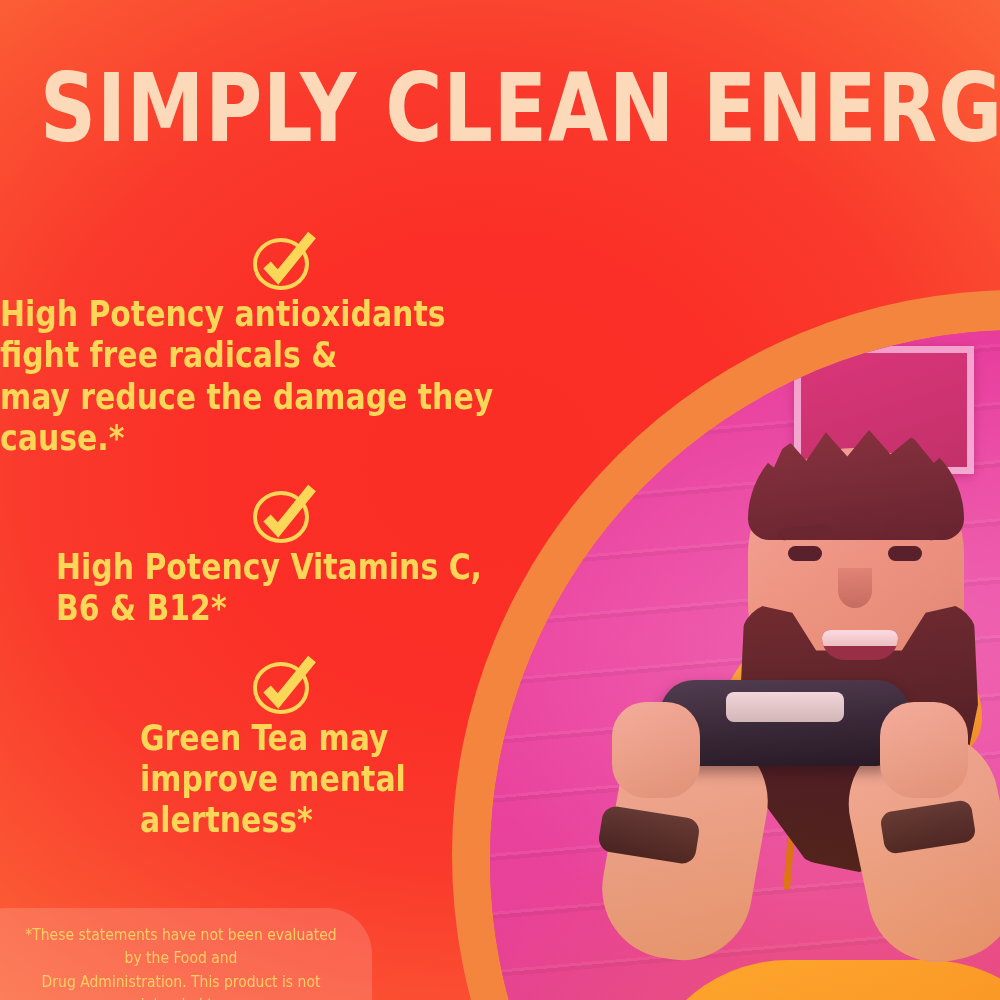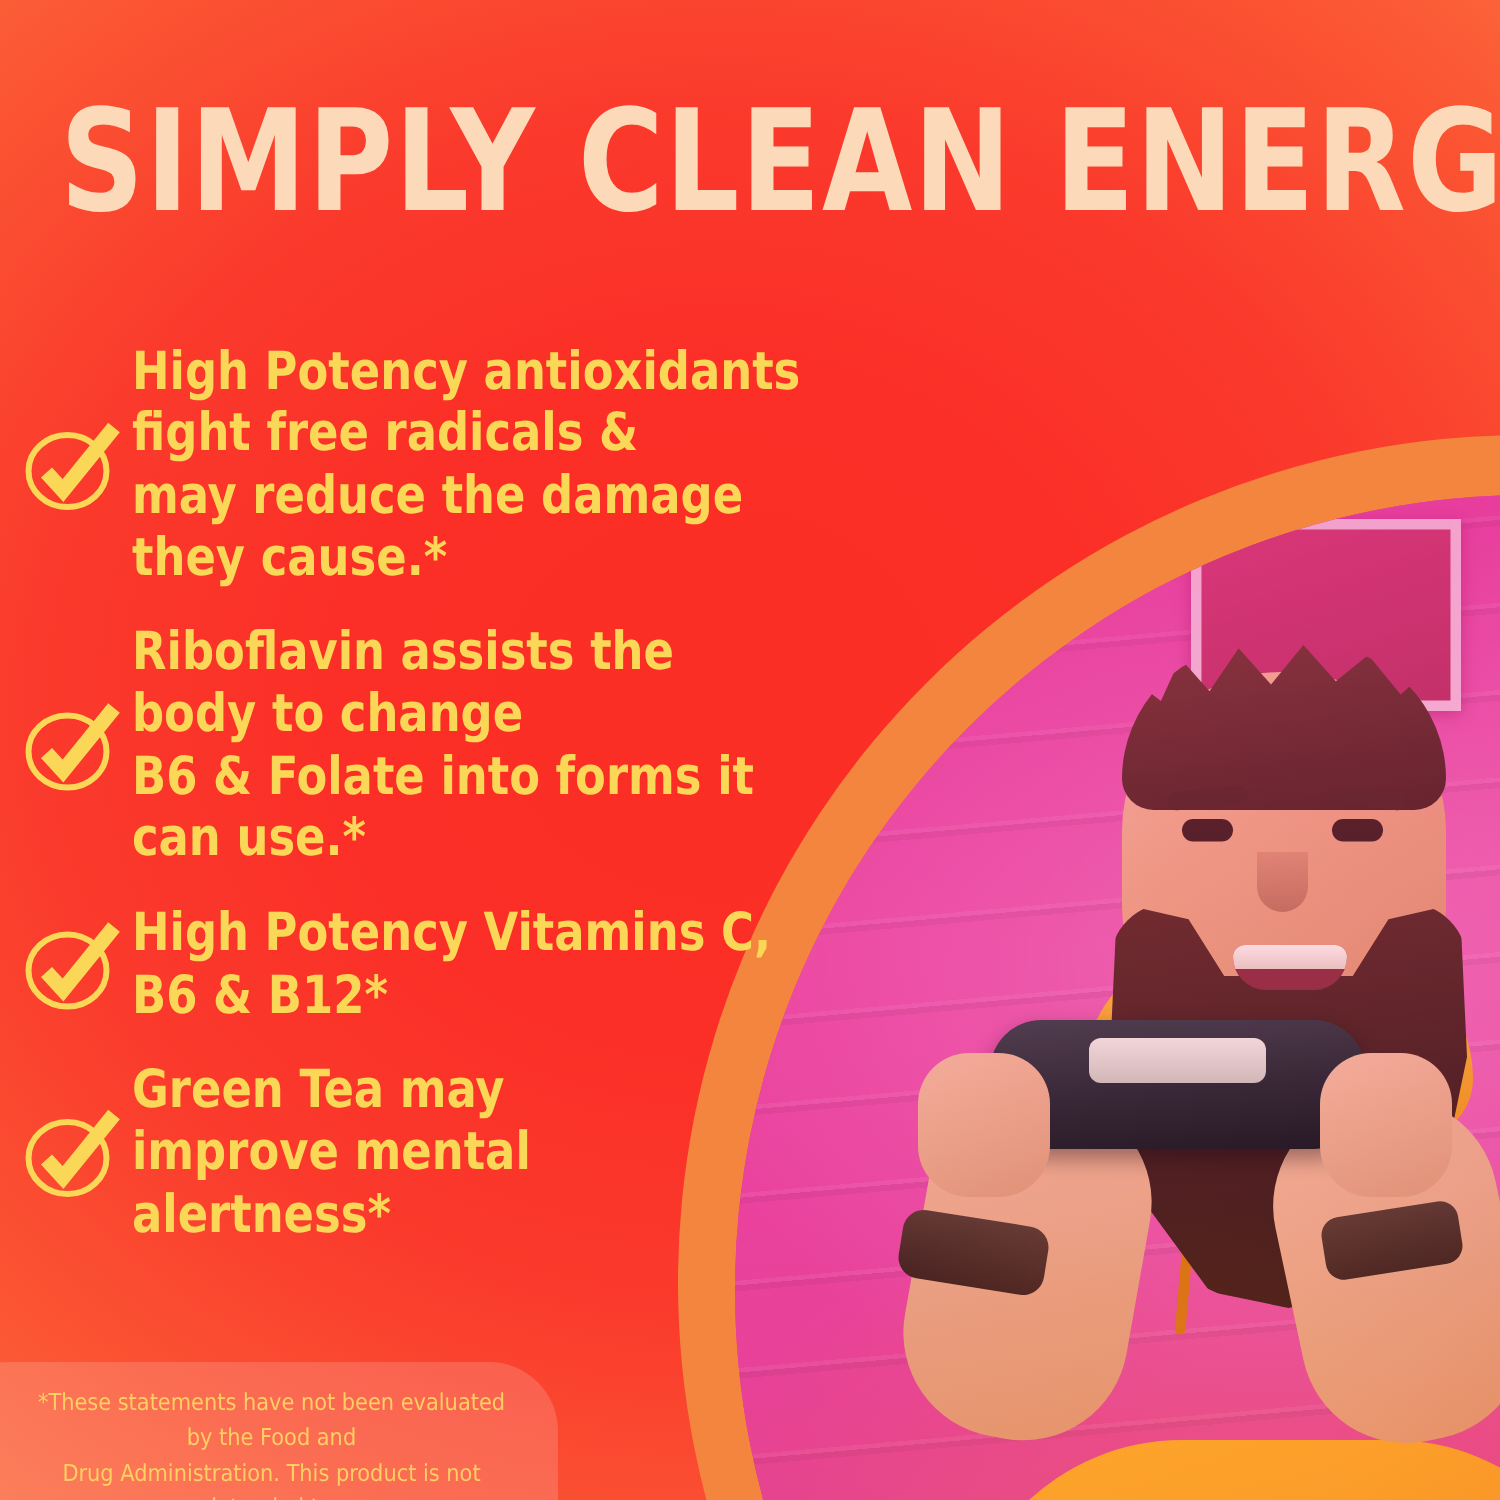--- a/index.html
+++ b/index.html
@@ -201,20 +201,21 @@
 
   .bullets {
     position:absolute; left:0; top:228px; width:560px;
   }
   .bullet {
     position:relative;
     display:flex;
     align-items:center;
     margin-bottom:22px;
     min-height:78px;
+    flex-direction:column;
   }
   .check-icon {
     flex:0 0 auto;
     width:68px; height:66px;
     margin-left:14px; margin-right:6px;
     position:relative;
   }
   .check-icon svg { display:block; width:68px; height:66px; }
   .bullet-text {
     color:#fbd757;
@@ -294,30 +295,20 @@
         <span class="check-icon">
           <svg viewBox="0 0 68 66" xmlns="http://www.w3.org/2000/svg">
             <ellipse cx="31" cy="36" rx="26" ry="24" fill="none" stroke="#fbd757" stroke-width="4"></ellipse>
             <path d="M17 37 L28 49 L62 7" fill="none" stroke="#fbd757" stroke-width="10" stroke-linecap="butt" stroke-linejoin="miter"></path>
           </svg>
         </span>
         <span class="bullet-text">High Potency antioxidants fight free radicals &amp;
 may reduce the damage they cause.*</span>
       </div>
 
-      <div class="bullet b2">
-        <span class="check-icon">
-          <svg viewBox="0 0 68 66" xmlns="http://www.w3.org/2000/svg">
-            <ellipse cx="31" cy="36" rx="26" ry="24" fill="none" stroke="#fbd757" stroke-width="4"></ellipse>
-            <path d="M17 37 L28 49 L62 7" fill="none" stroke="#fbd757" stroke-width="10" stroke-linecap="butt" stroke-linejoin="miter"></path>
-          </svg>
-        </span>
-        <span class="bullet-text">Riboflavin assists the body to change
-B6 &amp; Folate into forms it can use.*</span>
-      </div>
 
 
       <div class="bullet b4">
         <span class="check-icon">
           <svg viewBox="0 0 68 66" xmlns="http://www.w3.org/2000/svg">
             <ellipse cx="31" cy="36" rx="26" ry="24" fill="none" stroke="#fbd757" stroke-width="4"></ellipse>
             <path d="M17 37 L28 49 L62 7" fill="none" stroke="#fbd757" stroke-width="10" stroke-linecap="butt" stroke-linejoin="miter"></path>
           </svg>
         </span>
         <span class="bullet-text">High Potency Vitamins C,

